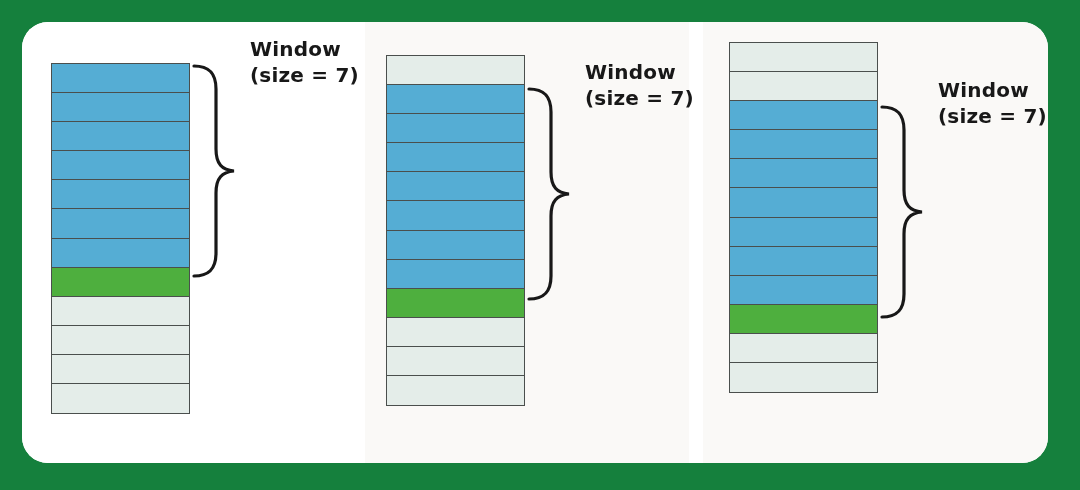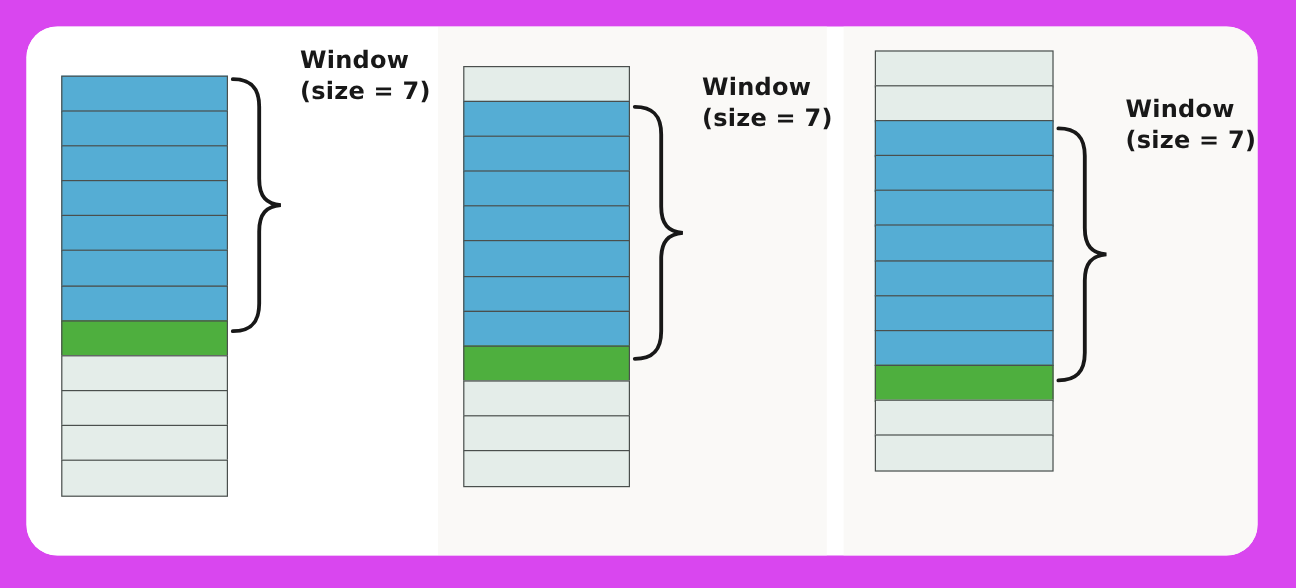--- a/index.html
+++ b/index.html
@@ -12,21 +12,21 @@
     width: 1080px;
     height: 490px;
     overflow: hidden;
     font-family: "Liberation Sans", sans-serif;
   }
 
   #figure-root {
     position: relative;
     width: 1080px;
     height: 490px;
-    background: #d946ef;
+    background: #15803d;
   }
 
   
   #card {
     position: absolute;
     left: 22px;
     top: 22px;
     width: 1026px;
     height: 441px;
     background: #ffffff;

